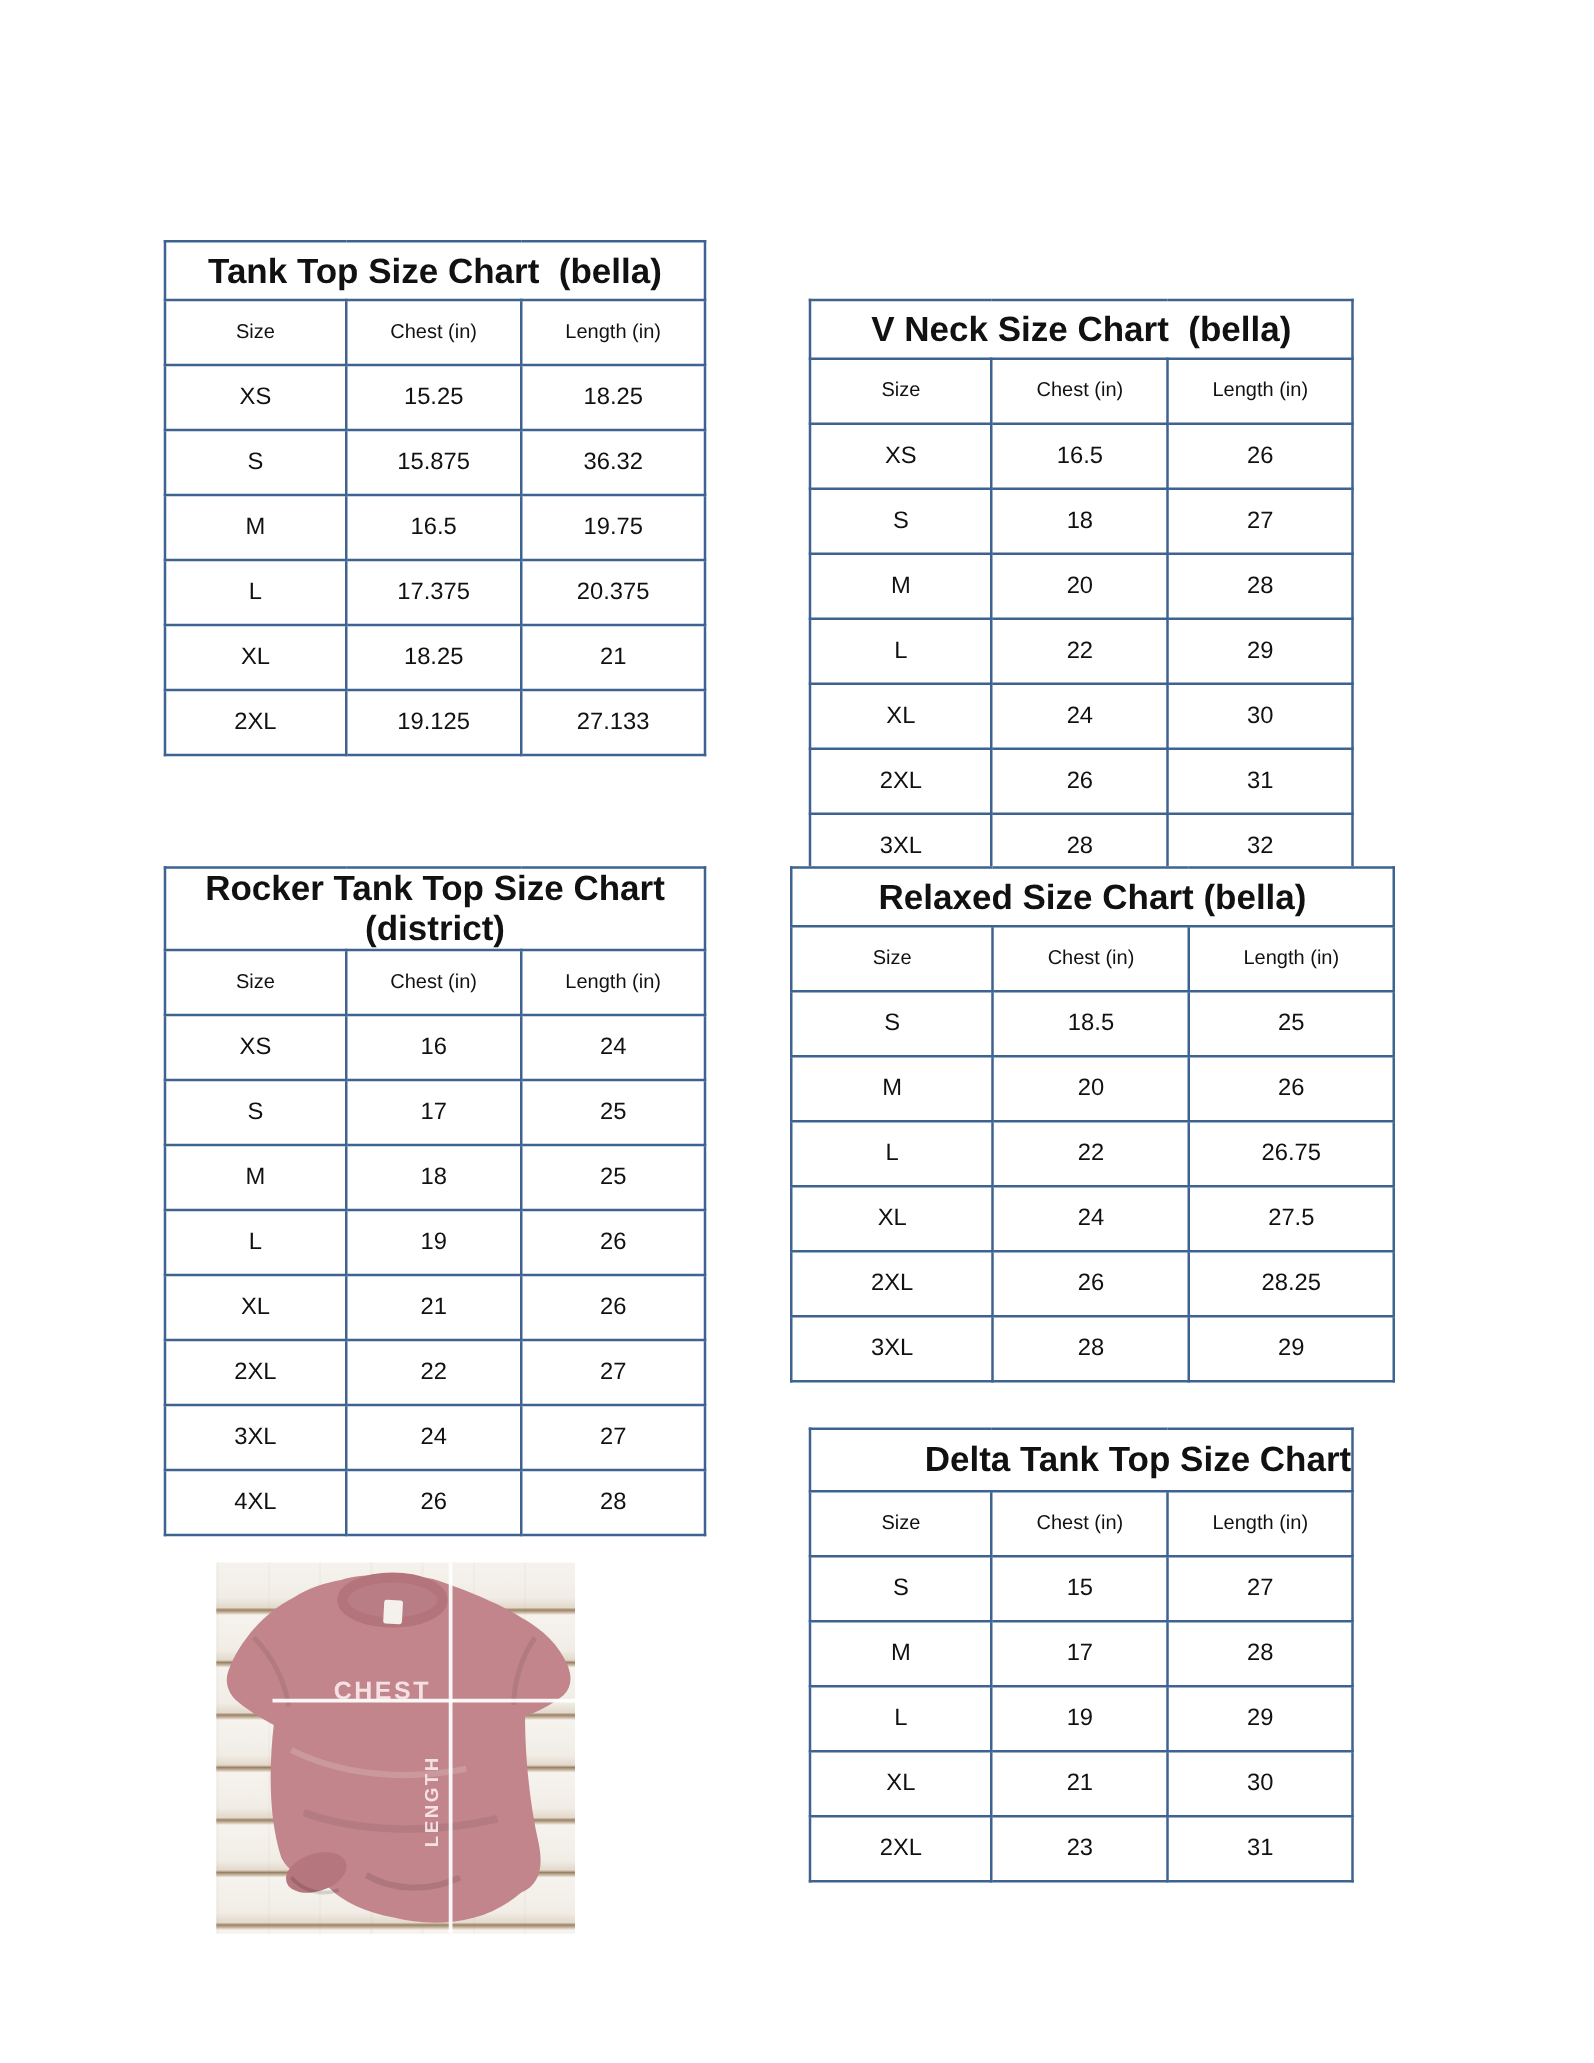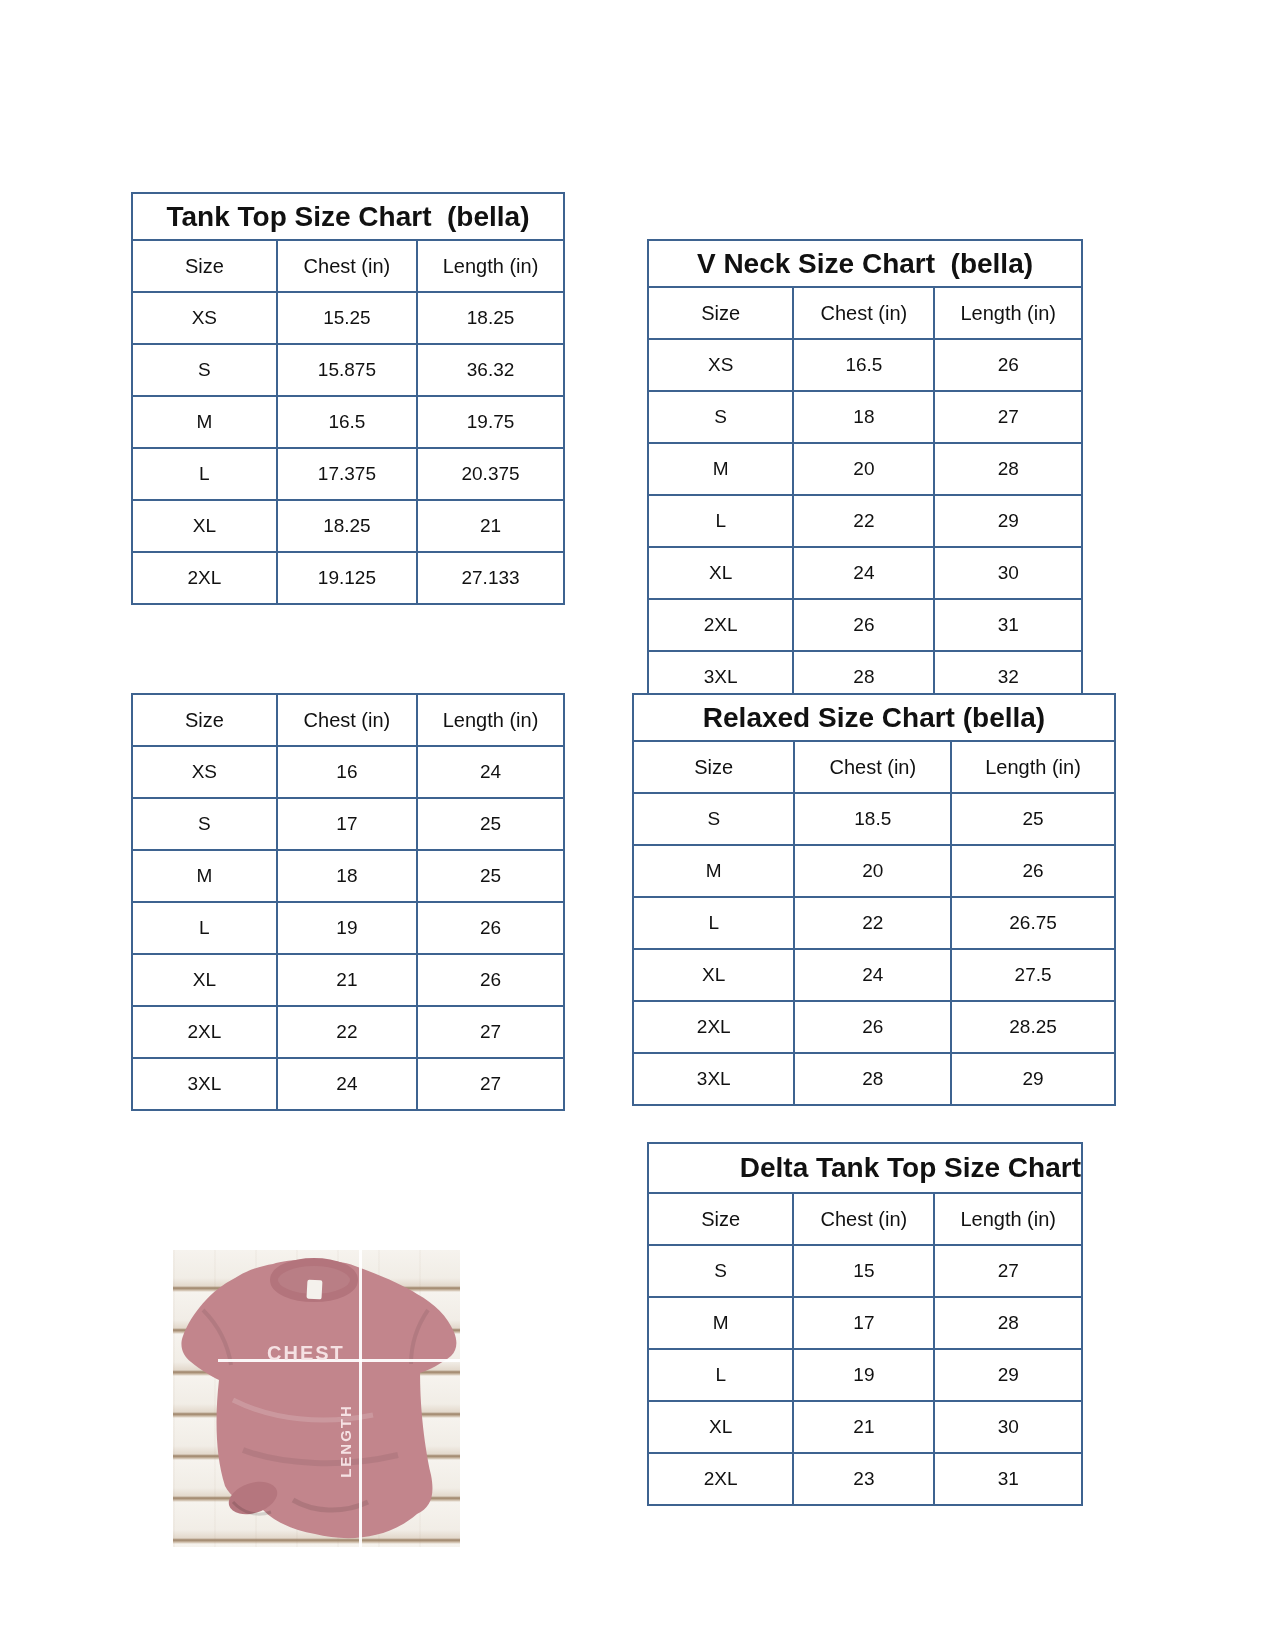--- a/index.html
+++ b/index.html
@@ -18,21 +18,21 @@
   }
   .size-table th,.size-table td{
     border:2px solid var(--border-color);
     text-align:center;vertical-align:middle;
     padding:0;color:var(--ink);
   }
   .title-row th{
     font-weight:bold;font-size:28px;height:45px;white-space:pre-wrap;
   }
   .header-row th{
-    font-weight:normal;font-size:20px;height:50px;border-radius:20px;
+    font-weight:normal;font-size:16px;height:50px;border-radius:20px;
   }
   .size-table td{font-size:19px;height:50px;}
   #t1{left:131px;top:192px;width:434px;}
   #t2{left:647px;top:192px;width:436px;margin-top:47px;}
   #t3{left:131px;top:693px;width:434px;}
   #t4{left:632px;top:693px;width:484px;}
   #t5{left:647px;top:1142px;width:436px;}
   #t5 .title-row th{height:48px;text-align:right;}
 
   
@@ -174,20 +174,23 @@
 </section>
 
 <section class="size-table" id="t3">
   <table>
     <colgroup>
         <col style="width:33.5%">
         <col style="width:32.5%">
         <col style="width:34%">
       </colgroup>
     <thead>
+      <tr class="title-row">
+        <th colspan="3">Rocker Tank Top Size Chart (district)</th>
+      </tr>
       <tr class="header-row">
         <th>Size</th>
         <th>Chest (in)</th>
         <th>Length (in)</th>
       </tr>
     </thead>
     <tbody>
         <tr>
           <td>XS</td>
           <td>16</td>
@@ -215,20 +218,25 @@
         </tr>
         <tr>
           <td>2XL</td>
           <td>22</td>
           <td>27</td>
         </tr>
         <tr>
           <td>3XL</td>
           <td>24</td>
           <td>27</td>
+        </tr>
+        <tr>
+          <td>4XL</td>
+          <td>26</td>
+          <td>28</td>
         </tr>
       </tbody>
   </table>
 </section>
 
 <section class="size-table" id="t4">
   <table>
     <colgroup>
         <col style="width:33.5%">
         <col style="width:32.5%">

